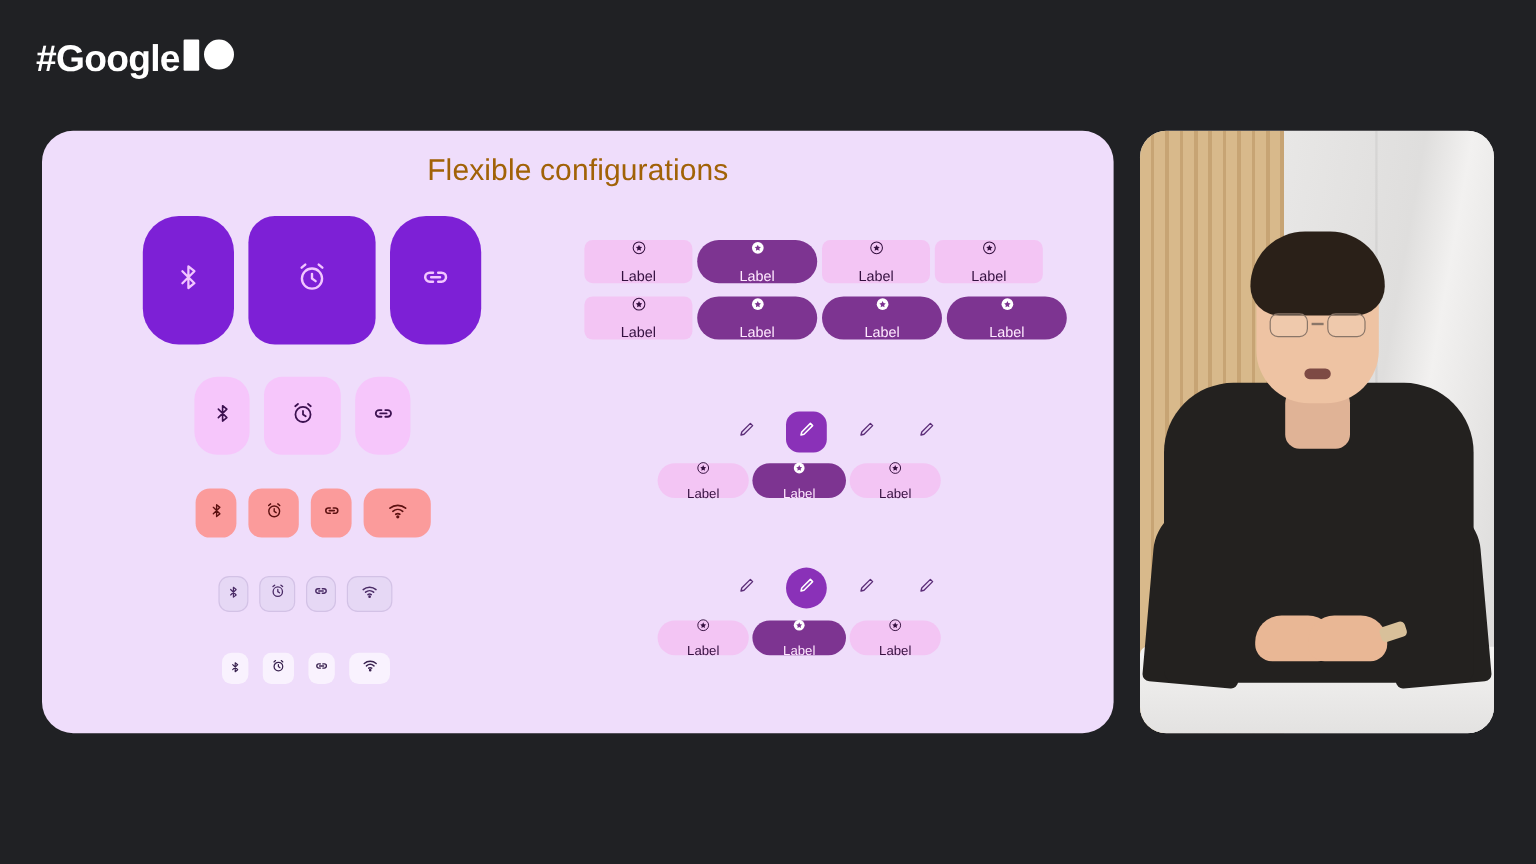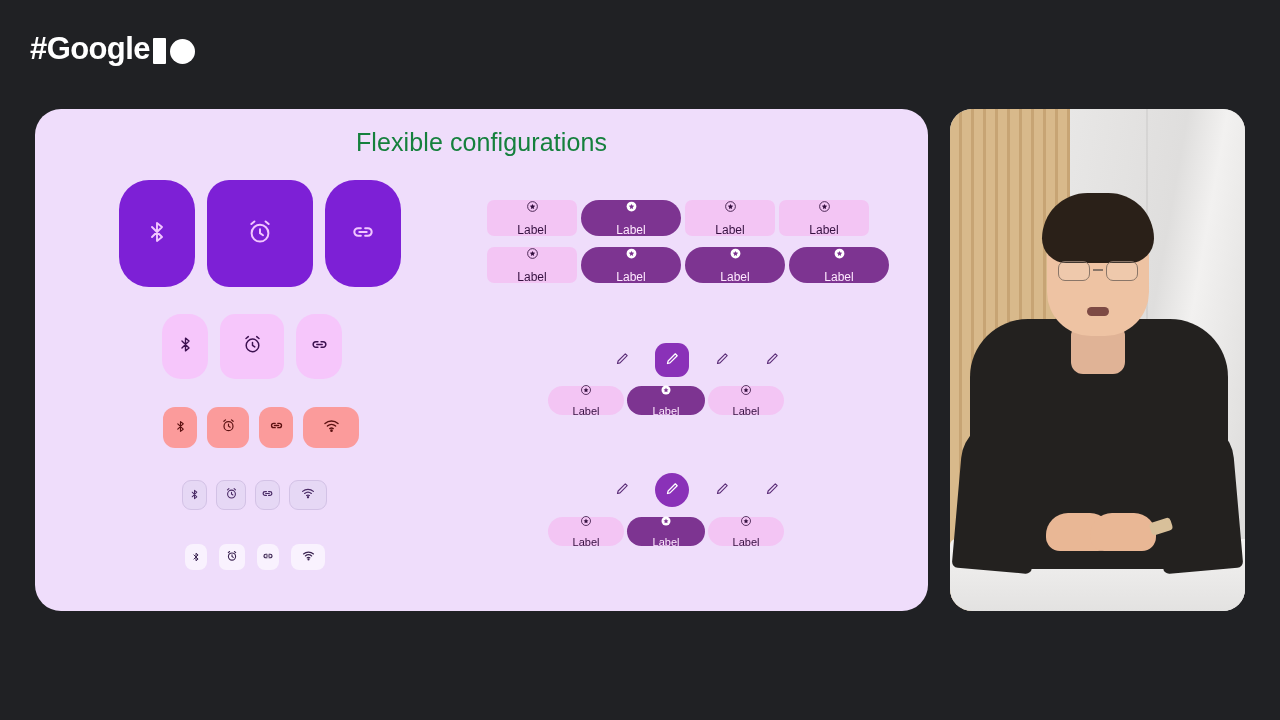--- a/index.html
+++ b/index.html
@@ -7,21 +7,21 @@
     width: 1280px; height: 720px;
     background: #202124;
     font-family: "Liberation Sans", sans-serif;
     overflow: hidden;
   }
   .stage { position: relative; width: 1280px; height: 720px; background: #202124; }
 
   
   .logo {
     position: absolute; left: 30px; top: 33px;
-    display: flex; align-items: flex-end; gap: 0px;
+    display: flex; align-items: flex-start; gap: 0px;
     color: #ffffff;
   }
   .logo-text {
     font-size: 31px; font-weight: 700; letter-spacing: -0.6px;
     color: #ffffff; line-height: 1;
   }
   .logo-i {
     width: 13px; height: 26px; background: #ffffff; border-radius: 1px;
     margin-left: 3px; display: inline-block;
   }
@@ -33,21 +33,21 @@
   
   .slide {
     position: absolute; left: 35px; top: 109px;
     width: 893px; height: 502px;
     background: #efddfb;
     border-radius: 26px;
   }
   .slide-title {
     position: absolute; left: 0; top: 19px; width: 893px;
     text-align: center;
-    font-size: 25px; font-weight: 400; color: #15803d;
+    font-size: 25px; font-weight: 400; color: #a16207;
     letter-spacing: 0.1px;
   }
 
   
   .grp { position: absolute; display: flex; align-items: center; }
 
   .tile { display: flex; align-items: center; justify-content: center; flex: none; }
 
   
   .grpA { left: 84px; top: 71px; gap: 12px; }

